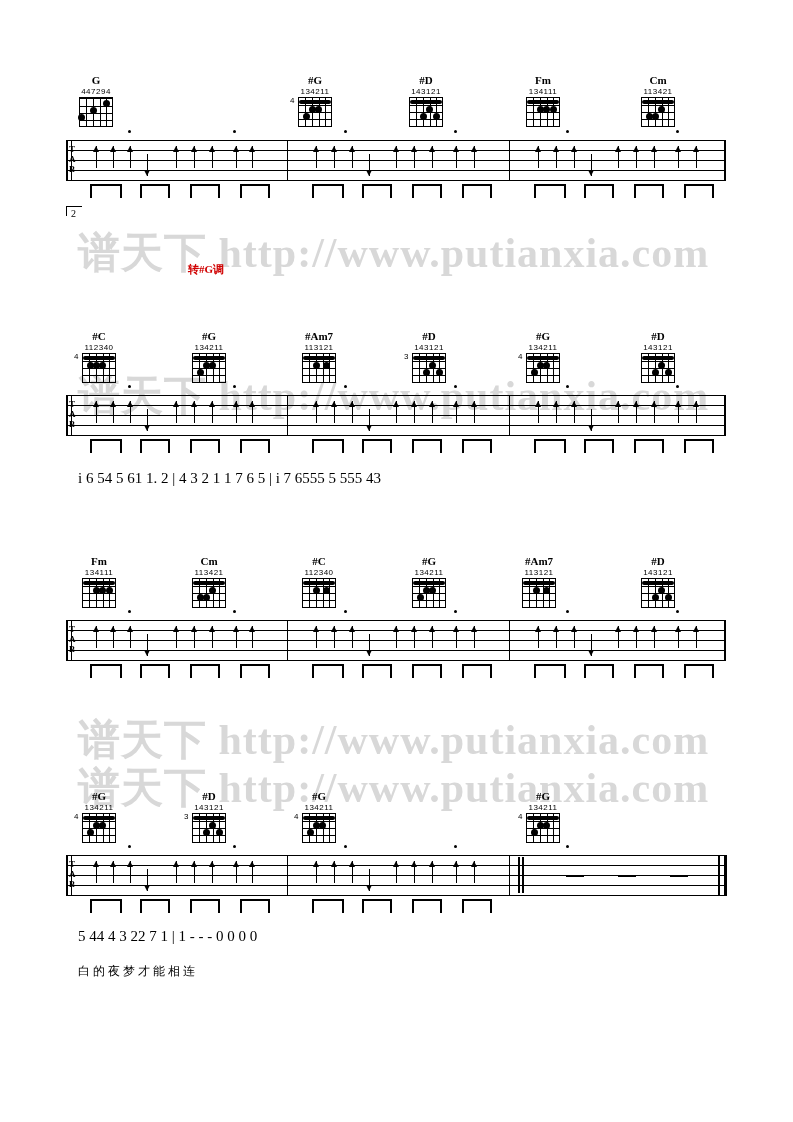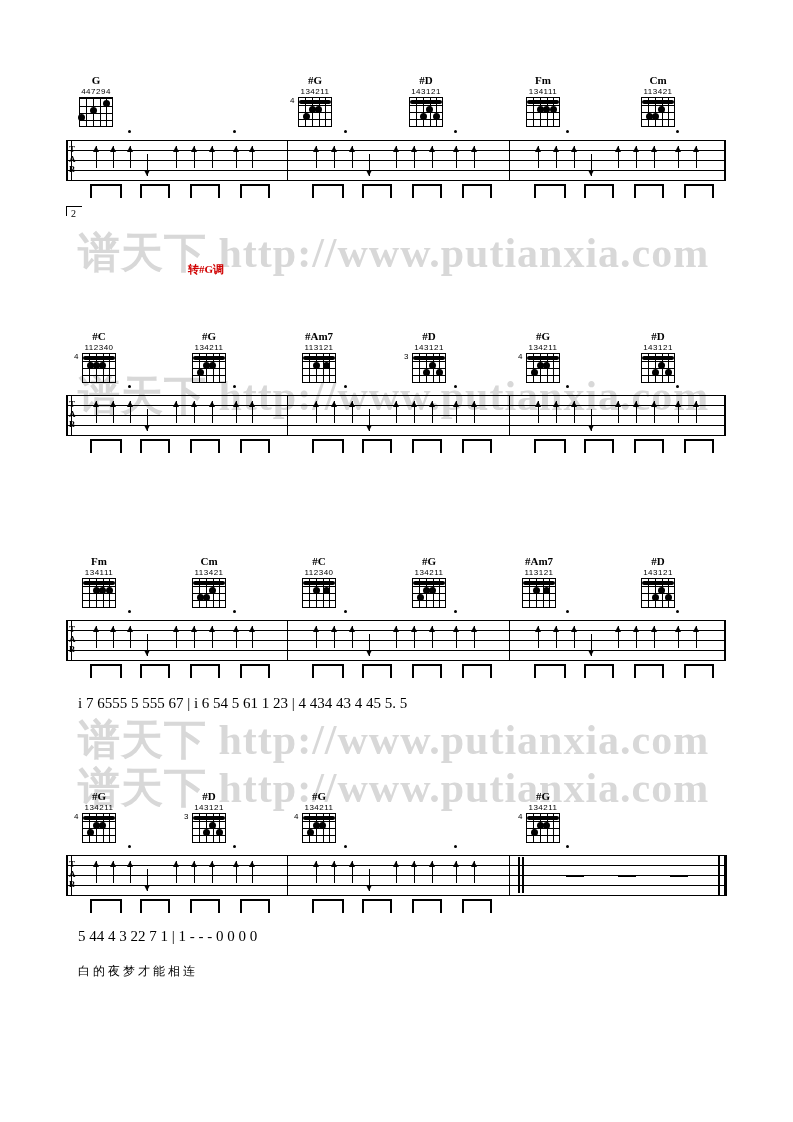--- a/index.html
+++ b/index.html
@@ -527,20 +527,21 @@
         <div class="stem" style="left:546px;top:44px;height:14px;"></div>
         <div class="beam" style="left:568px;top:44px;width:30px;"></div>
         <div class="stem" style="left:568px;top:44px;height:14px;"></div>
         <div class="stem" style="left:596px;top:44px;height:14px;"></div>
         <div class="beam" style="left:618px;top:44px;width:30px;"></div>
         <div class="stem" style="left:618px;top:44px;height:14px;"></div>
         <div class="stem" style="left:646px;top:44px;height:14px;"></div>
       </div>
     </div>
 
+    <div class="nums" style="left:78px;top:180px;">i 6   54 5 61 1. 2 | 4 3  2 1  1 7 6 5 | i 7 6555 5 555 43</div>
   </div>
 
   <div class="system" style="top:535px;left:0;width:793px;height:235px;">
 
     <div class="chord" style="left:76px;top:20px;">
       <div class="cname">Fm</div>
       <div class="fing">134111</div>
       <div class="grid barre">
         <div class="v" style="left:6px;"></div>
           <div class="v" style="left:13px;"></div>
@@ -735,21 +736,20 @@
         <div class="stem" style="left:546px;top:44px;height:14px;"></div>
         <div class="beam" style="left:568px;top:44px;width:30px;"></div>
         <div class="stem" style="left:568px;top:44px;height:14px;"></div>
         <div class="stem" style="left:596px;top:44px;height:14px;"></div>
         <div class="beam" style="left:618px;top:44px;width:30px;"></div>
         <div class="stem" style="left:618px;top:44px;height:14px;"></div>
         <div class="stem" style="left:646px;top:44px;height:14px;"></div>
       </div>
     </div>
 
-    <div class="nums" style="left:78px;top:160px;">i 7 6555 5 555 67 | i 6  54 5 61 1 23 | 4 434 43 4 45 5. 5</div>
   </div>
 
   <div class="system" style="top:770px;left:0;width:793px;height:230px;">
 
     <div class="chord" style="left:76px;top:20px;">
       <div class="cname">#G</div>
       <div class="fing">134211</div>
       <div class="grid barre">
         <div class="fretnum">4</div>
         <div class="v" style="left:6px;"></div>

